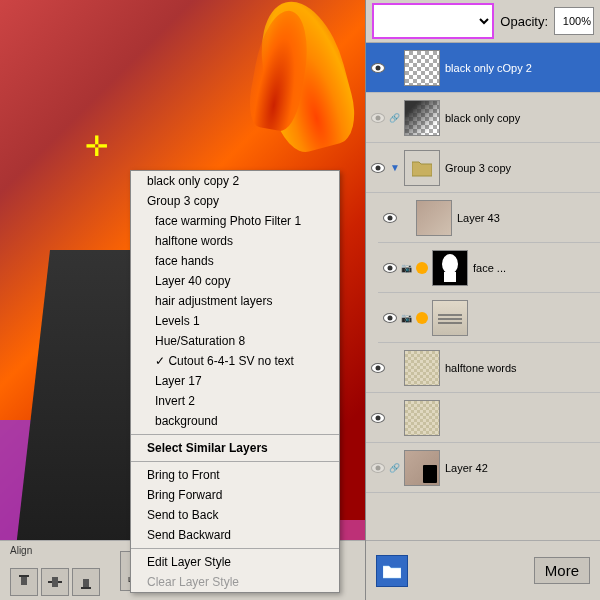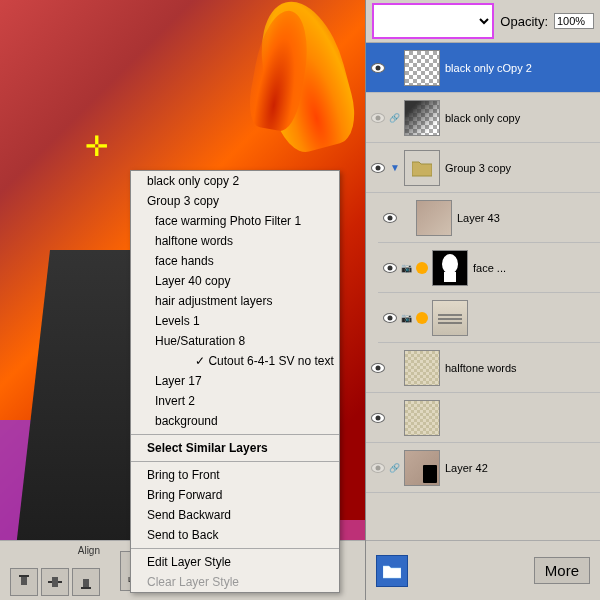--- a/index.html
+++ b/index.html
@@ -10,44 +10,44 @@
 
     
     .canvas-area { width: 365px; height: 600px; background: #555; position: relative; overflow: hidden; }
     .canvas-bg { width: 100%; height: 100%; background: linear-gradient(135deg, #c44 0%, #a33 20%, #ff6600 40%, #cc2200 60%, #990000 80%); position: absolute; }
 
     
     .move-cursor { position: absolute; top: 130px; left: 85px; color: #ffff00; font-size: 28px; z-index: 10; }
 
     
     .bottom-toolbar { position: absolute; bottom: 0; left: 0; width: 100%; height: 60px; background: #d4d0c8; border-top: 1px solid #aaa; display: flex; align-items: center; padding: 0 10px; gap: 10px; }
-    .toolbar-section { display: flex; flex-direction: column; align-items: flex-end; gap: 12px; }
+    .toolbar-section { display: flex; flex-direction: column; align-items: flex-start; gap: 12px; }
     .toolbar-label { font-size: 10px; color: #333; }
     .toolbar-buttons { display: flex; gap: 3px; }
     .toolbar-btn { width: 28px; height: 28px; background: #c8c4bc; border: 1px solid #888; display: flex; align-items: center; justify-content: center; font-size: 9px; cursor: pointer; }
     .toolbar-btn-lg { width: 40px; height: 40px; background: #c8c4bc; border: 1px solid #888; display: flex; align-items: center; justify-content: center; font-size: 9px; cursor: pointer; }
 
     
     .context-menu { position: absolute; top: 170px; left: 130px; background: #f0ede8; border: 1px solid #888; box-shadow: 2px 2px 5px rgba(0,0,0,0.3); z-index: 100; width: 210px; }
     .context-menu-item { padding: 3px 16px; cursor: pointer; white-space: nowrap; color: #000; }
-    .context-menu-item.checked { padding-left: 5px; margin-left: 40px; }
+    .context-menu-item.checked { padding-left: 5px; }
     .context-menu-item.checked::before { content: '✓ '; }
     .context-menu-item.disabled { color: #999; cursor: default; }
     .context-menu-separator { height: 1px; background: #aaa; margin: 3px 0; }
     .context-menu-item.bold { font-weight: bold; }
     .context-menu-item.indent { padding-left: 24px; }
 
     
     .layers-panel { width: 235px; height: 600px; background: #d4d0c8; display: flex; flex-direction: column; border-left: 1px solid #888; }
 
     
     .layers-header { display: flex; align-items: center; padding: 3px 6px; background: #d4d0c8; border-bottom: 1px solid #aaa; gap: 6px; }
     .blend-mode-select { flex: 1; height: 16px; background: #fff; border: 2px solid #d946ef; font-size: 11px; padding: 16px 2px; }
     .opacity-label { font-size: 13px; }
-    .opacity-input { width: 40px; height: 16px; background: #fff; border: 1px solid #888; font-size: 11px; padding: 0 2px; }
+    .opacity-input { width: 40px; height: 28px; background: #fff; border: 1px solid #888; font-size: 11px; text-align: right; padding: 0 2px; }
 
     
     .layers-list { flex: 1; overflow-y: auto; overflow-x: hidden; background: #d4d0c8; }
     .layer-item { display: flex; align-items: center; height: 50px; border-bottom: 1px solid #bbb; padding: 2px 4px; gap: 2px; background: #d4d0c8; position: relative; }
     .layer-item.active { background: #316ac5; }
     .layer-item.active .layer-name { color: #fff; }
     .layer-vis { width: 16px; height: 16px; display: flex; align-items: center; justify-content: center; cursor: pointer; flex-shrink: 0; }
     .eye-icon { width: 14px; height: 10px; border: 1px solid #666; border-radius: 50%; background: #fff; position: relative; }
     .eye-icon::after { content: ''; width: 5px; height: 5px; border-radius: 50%; background: #333; position: absolute; top: 50%; left: 50%; transform: translate(-50%, -50%); }
     .eye-hidden { opacity: 0.3; }
@@ -106,22 +106,22 @@
         <div class="context-menu-item indent">Hue/Saturation 8</div>
         <div class="context-menu-item checked indent">Cutout 6-4-1  SV no text</div>
         <div class="context-menu-item indent">Layer 17</div>
         <div class="context-menu-item indent">Invert 2</div>
         <div class="context-menu-item indent">background</div>
         <div class="context-menu-separator"></div>
         <div class="context-menu-item bold">Select Similar Layers</div>
         <div class="context-menu-separator"></div>
         <div class="context-menu-item">Bring to Front</div>
         <div class="context-menu-item">Bring Forward</div>
+        <div class="context-menu-item">Send to Back</div>
         <div class="context-menu-item">Send Backward</div>
-        <div class="context-menu-item">Send to Back</div>
         <div class="context-menu-separator"></div>
         <div class="context-menu-item">Edit Layer Style</div>
         <div class="context-menu-item disabled">Clear Layer Style</div>
       </div>
 
     <div class="bottom-toolbar">
       <div class="toolbar-section">
         <span class="toolbar-label">Align</span>
         <div class="toolbar-buttons">
           <div class="toolbar-btn">

